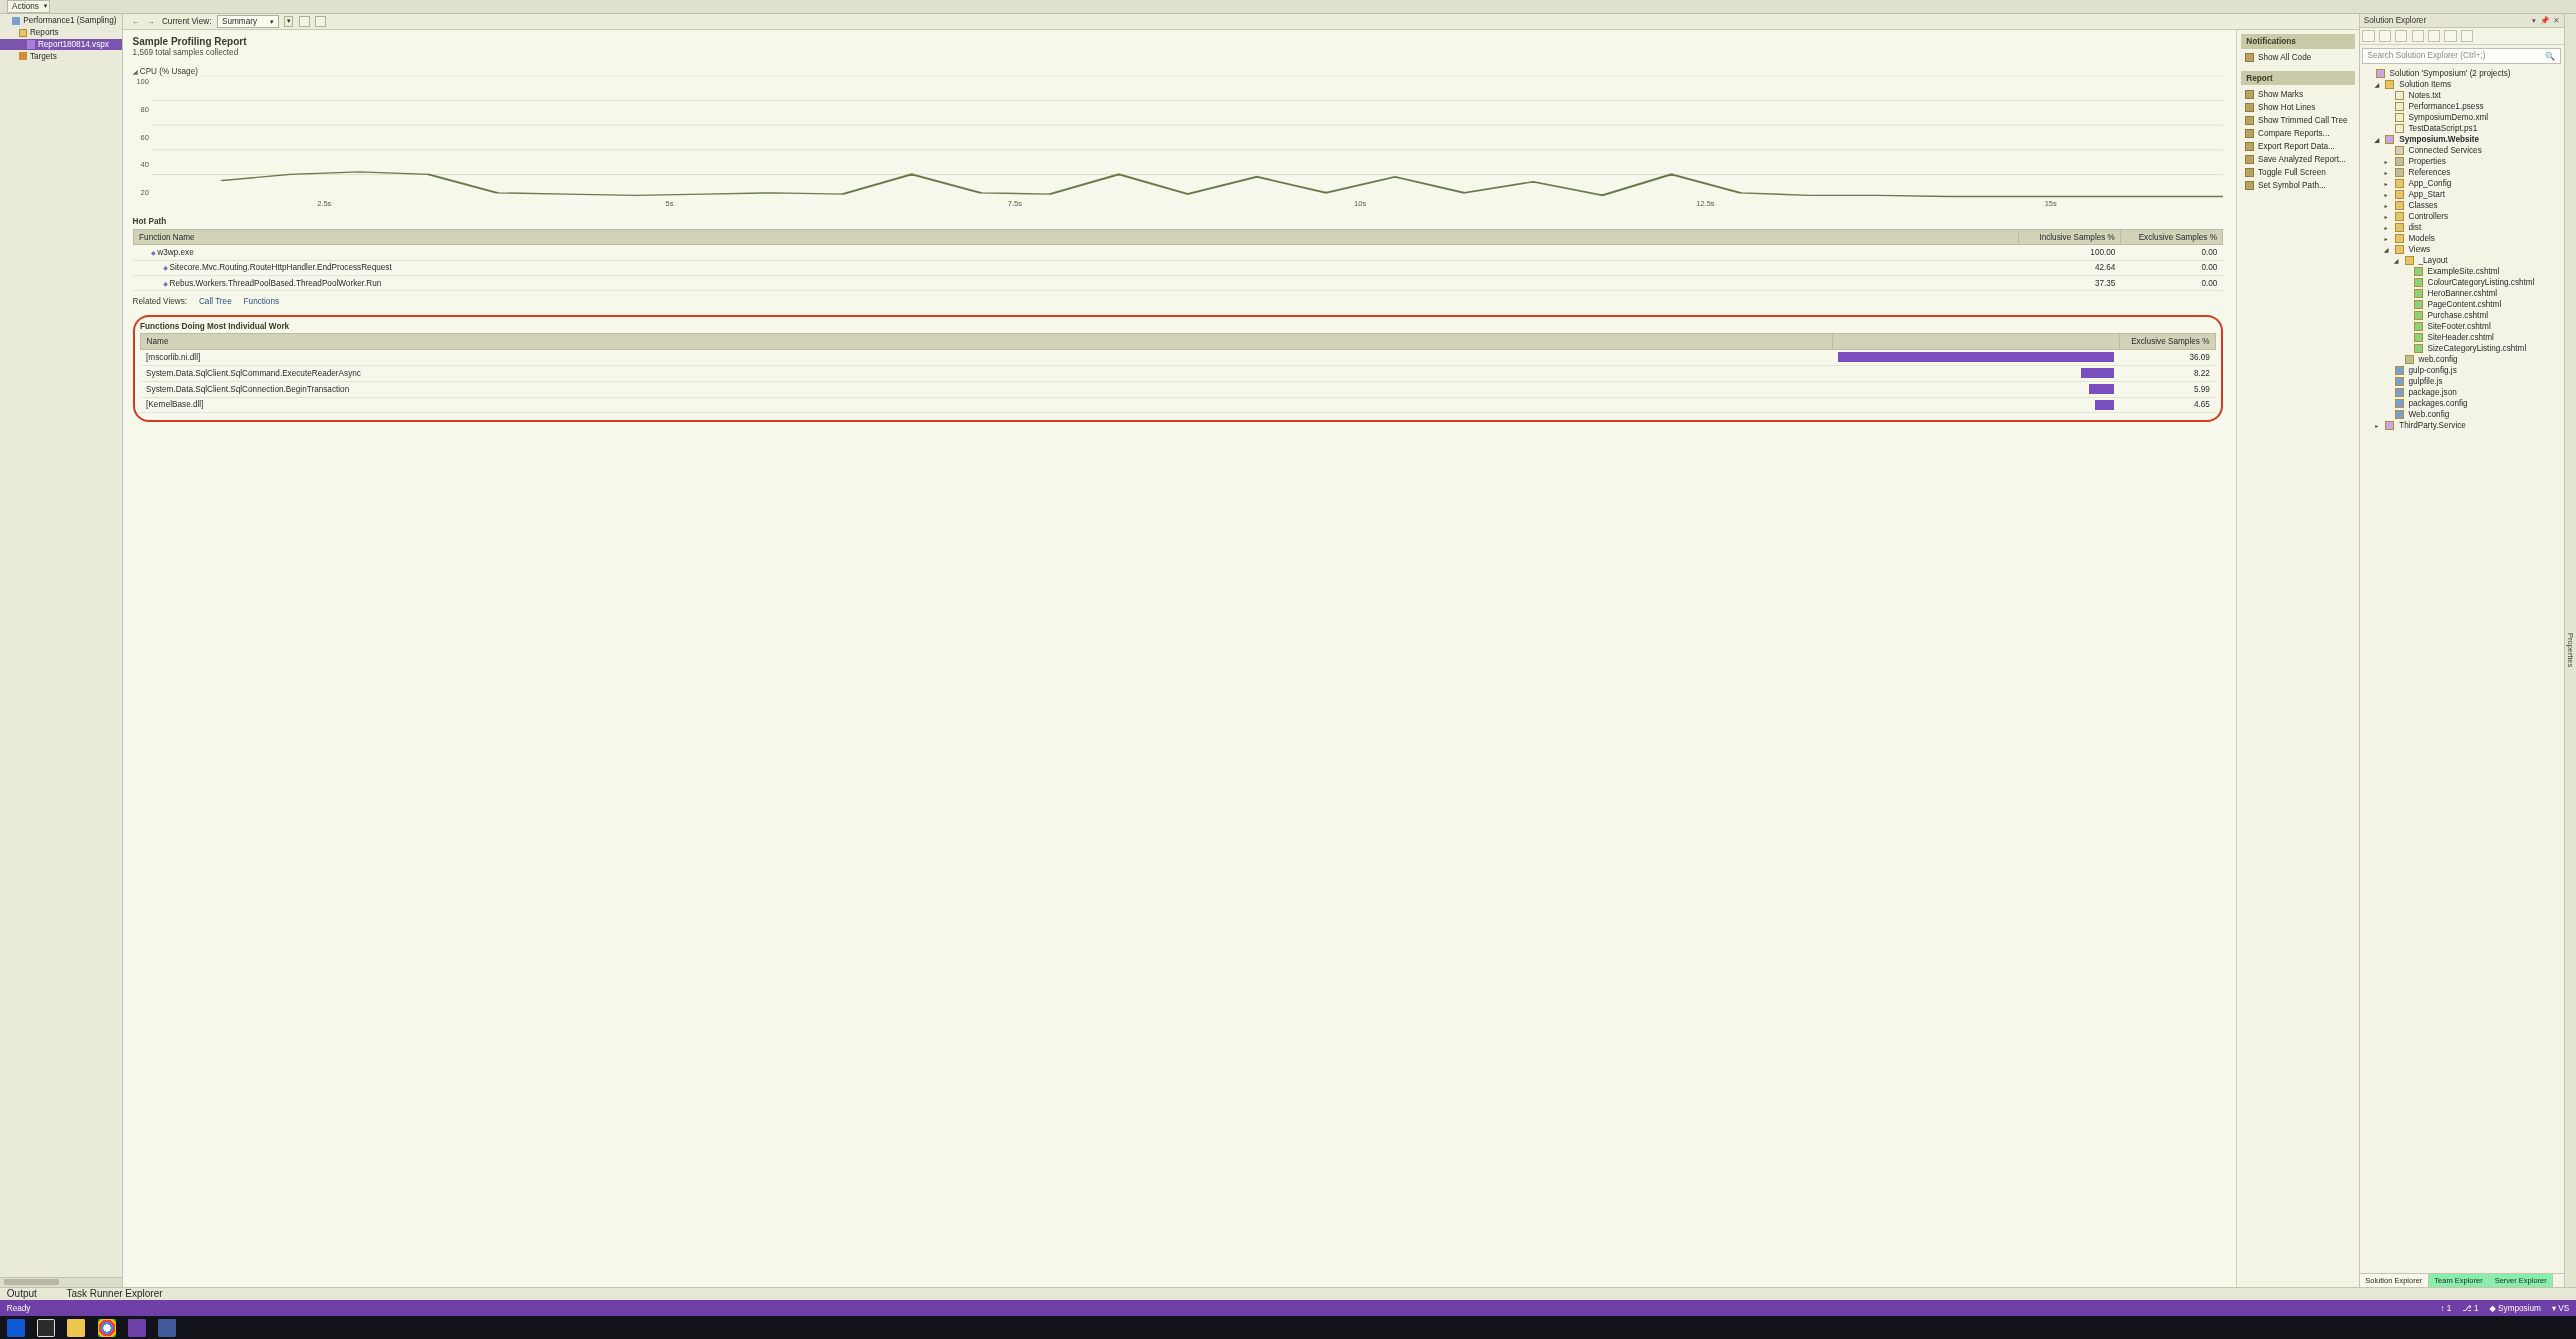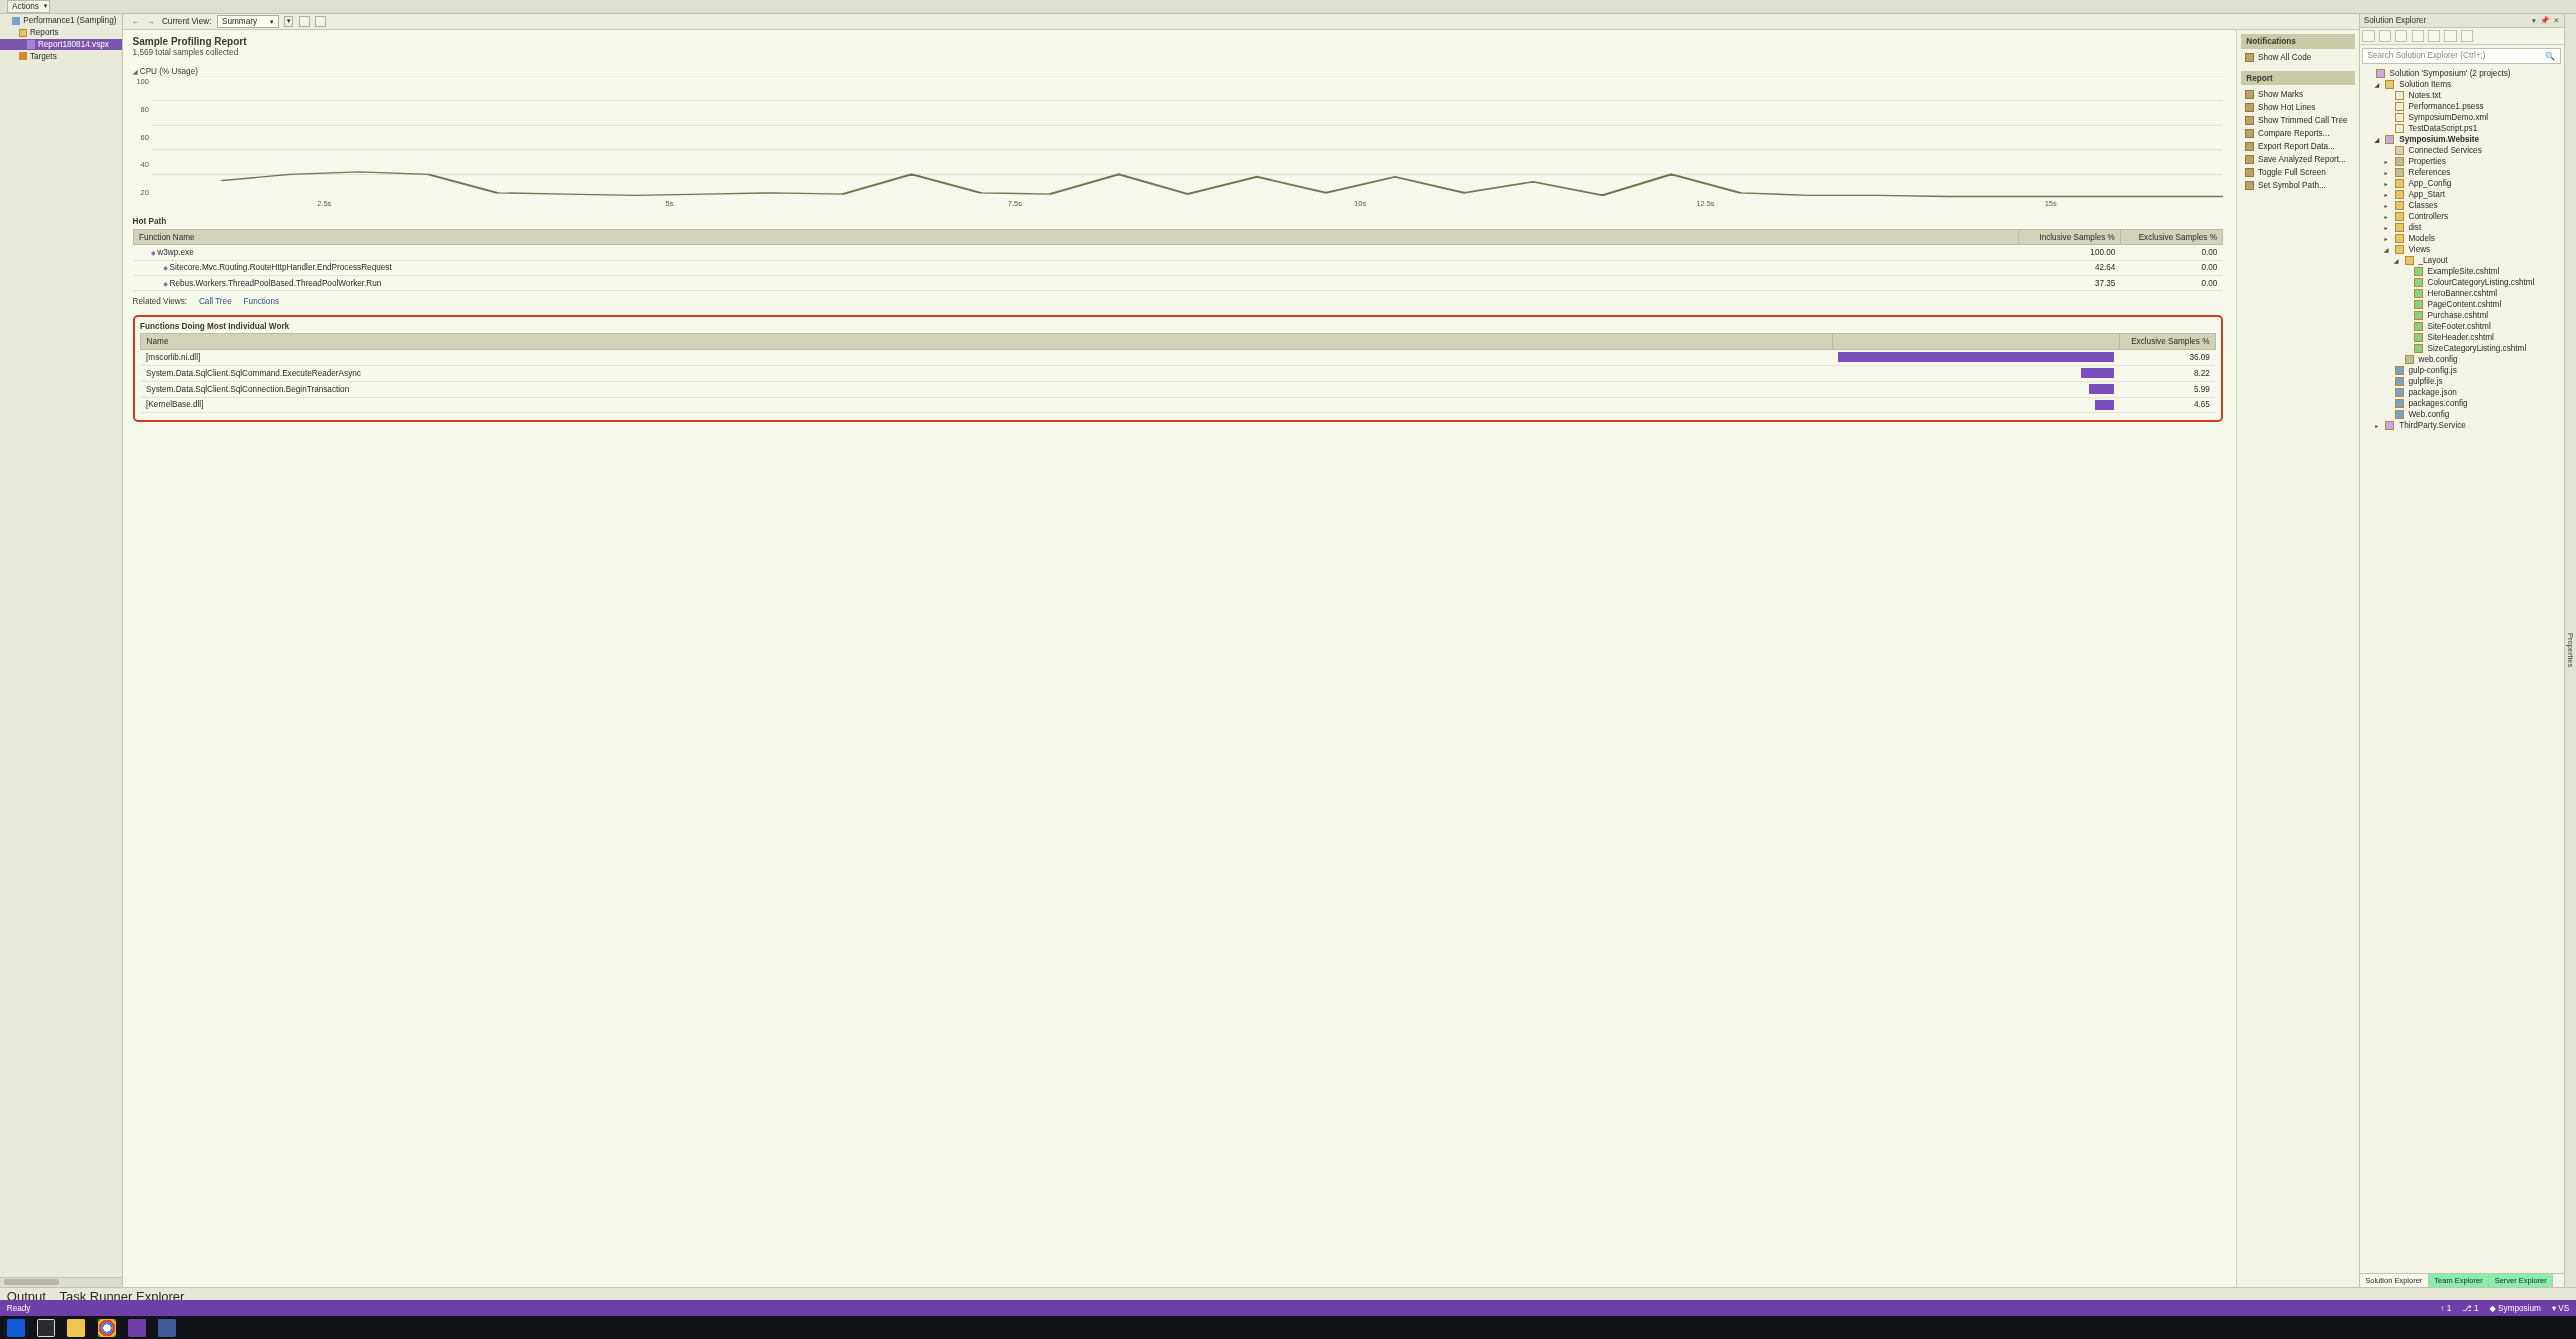--- a/index.html
+++ b/index.html
@@ -60,21 +60,21 @@
   .grid th.num, .grid td.num { text-align: right; }
   .grid td { padding: 2.7px 5.5px; border-bottom: 0.7px solid #e3e4d0; }
   .grid td .ind1 { padding-left: 12.3px; }
   .grid td .ind2 { padding-left: 24.6px; }
   .leaf::before { content: "◆ "; color: #8b6bc2; font-size: 6.1px; }
 
   .related { margin-top: 5.5px; font-size: 8.2px; color: #3a3a28; }
   .related a { color: #2d4f86; text-decoration: none; margin-left: 9.6px; }
 
   
-  .highlight-box { margin-top: 9.6px; border: 2.7px solid #d83a1e; border-radius: 5px; padding: 4.1px 5.5px 6.8px 5.5px; }
+  .highlight-box { margin-top: 9.6px; border: 2.7px solid #d83a1e; border-radius: 16px; padding: 4.1px 5.5px 6.8px 5.5px; }
   .bar-row td { vertical-align: middle; }
   .bar-cell { width: 287px; }
   .bar-track { background: transparent; height: 9.6px; display: flex; justify-content: flex-end; }
   .bar-fill { background: #7c4fc0; height: 9.6px; }
 
   
   .side-h { background: #c9cba8; padding: 2.7px 5.5px; font-weight: 600; color: #3b3b28; margin-bottom: 2.7px; }
   .side-link { display: flex; align-items: center; gap: 4.1px; padding: 2px 4.1px; color: #2a2a20; font-size: 8.2px; cursor: default; }
   .side-link .sico { width: 9px; height: 9px; background: #bba260; border: 0.7px solid #8e7b3e; }
 
@@ -101,21 +101,21 @@
   .lvl1 { padding-left: 4.1px;} .lvl2{padding-left:13.7px;} .lvl3{padding-left:23px;} .lvl4{padding-left:33px;} .lvl5{padding-left:42px;}
 
   .sol-tabs { display:flex; border-top:0.7px solid #c4c4b0;}
   .sol-tabs .stab { padding:2px 5.5px; font-size:7.5px; border-right:0.7px solid #c4c4b0; background:#86efac;}
   .sol-tabs .stab.active { background:#f7f7ea;}
 
   
   .props-tab { width:12.3px; background:#e4e4d2; border-left:0.7px solid #c4c4b0; writing-mode:vertical-rl; text-align:center; padding:4.1px 0.7px; font-size:7.5px; color:#444;}
 
   
-  .bottom-tabs { height:13.7px; border-top:0.7px solid #c4c4b0; background:#e6e7d5; display:flex; align-items:flex-start; font-size:13px;}
+  .bottom-tabs { height:13.7px; border-top:0.7px solid #c4c4b0; background:#e6e7d5; display:flex; align-items:center; font-size:10px;gap:16px;}
   .bottom-tabs .btab { padding:1.4px 6.8px;}
 
   
   .statusbar { height:15.7px; background:#6e3fa6; color:#fff; display:flex; align-items:center; justify-content:space-between; padding:0 6.8px; font-size:8.2px;}
   .statusbar .right { display:flex; gap:11px; align-items:center;}
 
   
   .taskbar { height:23px; background:#111318; display:flex; align-items:center; gap:12.3px; padding:0 6.8px;}
   .taskbar .titem { width:18px; height:18px; border-radius:1.4px;}
   .win-start { background:#0f5bd7;}

